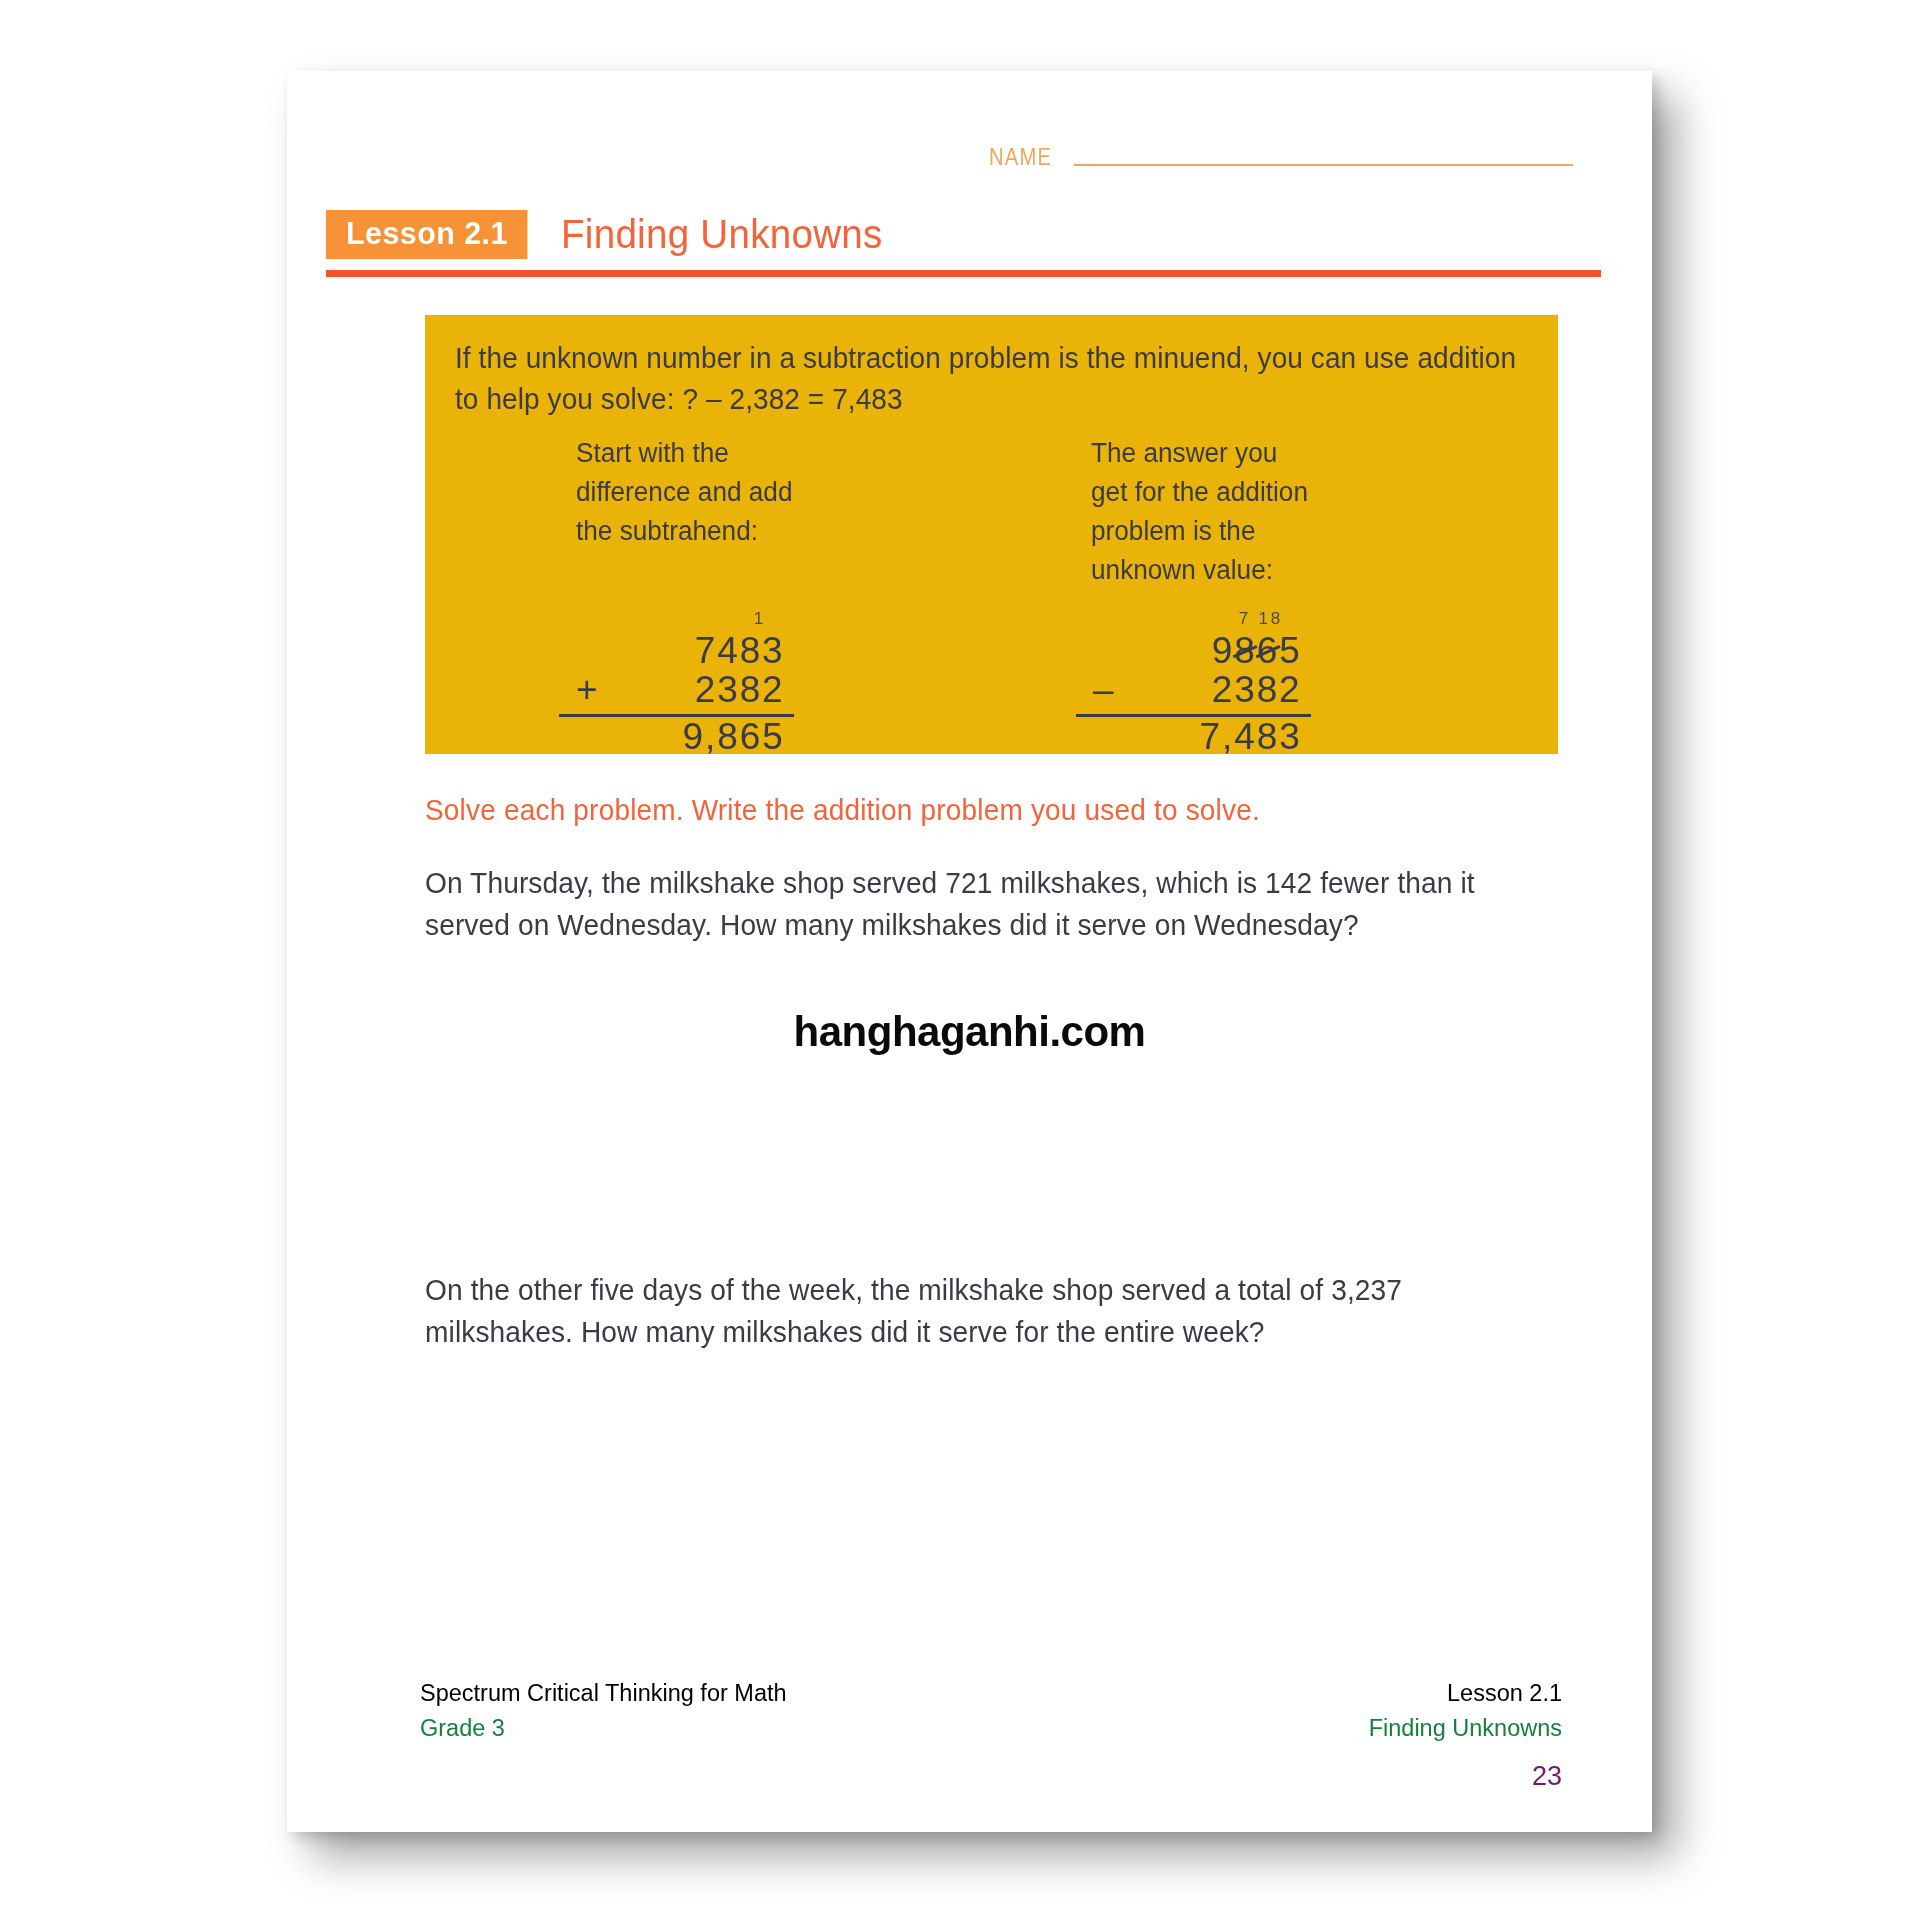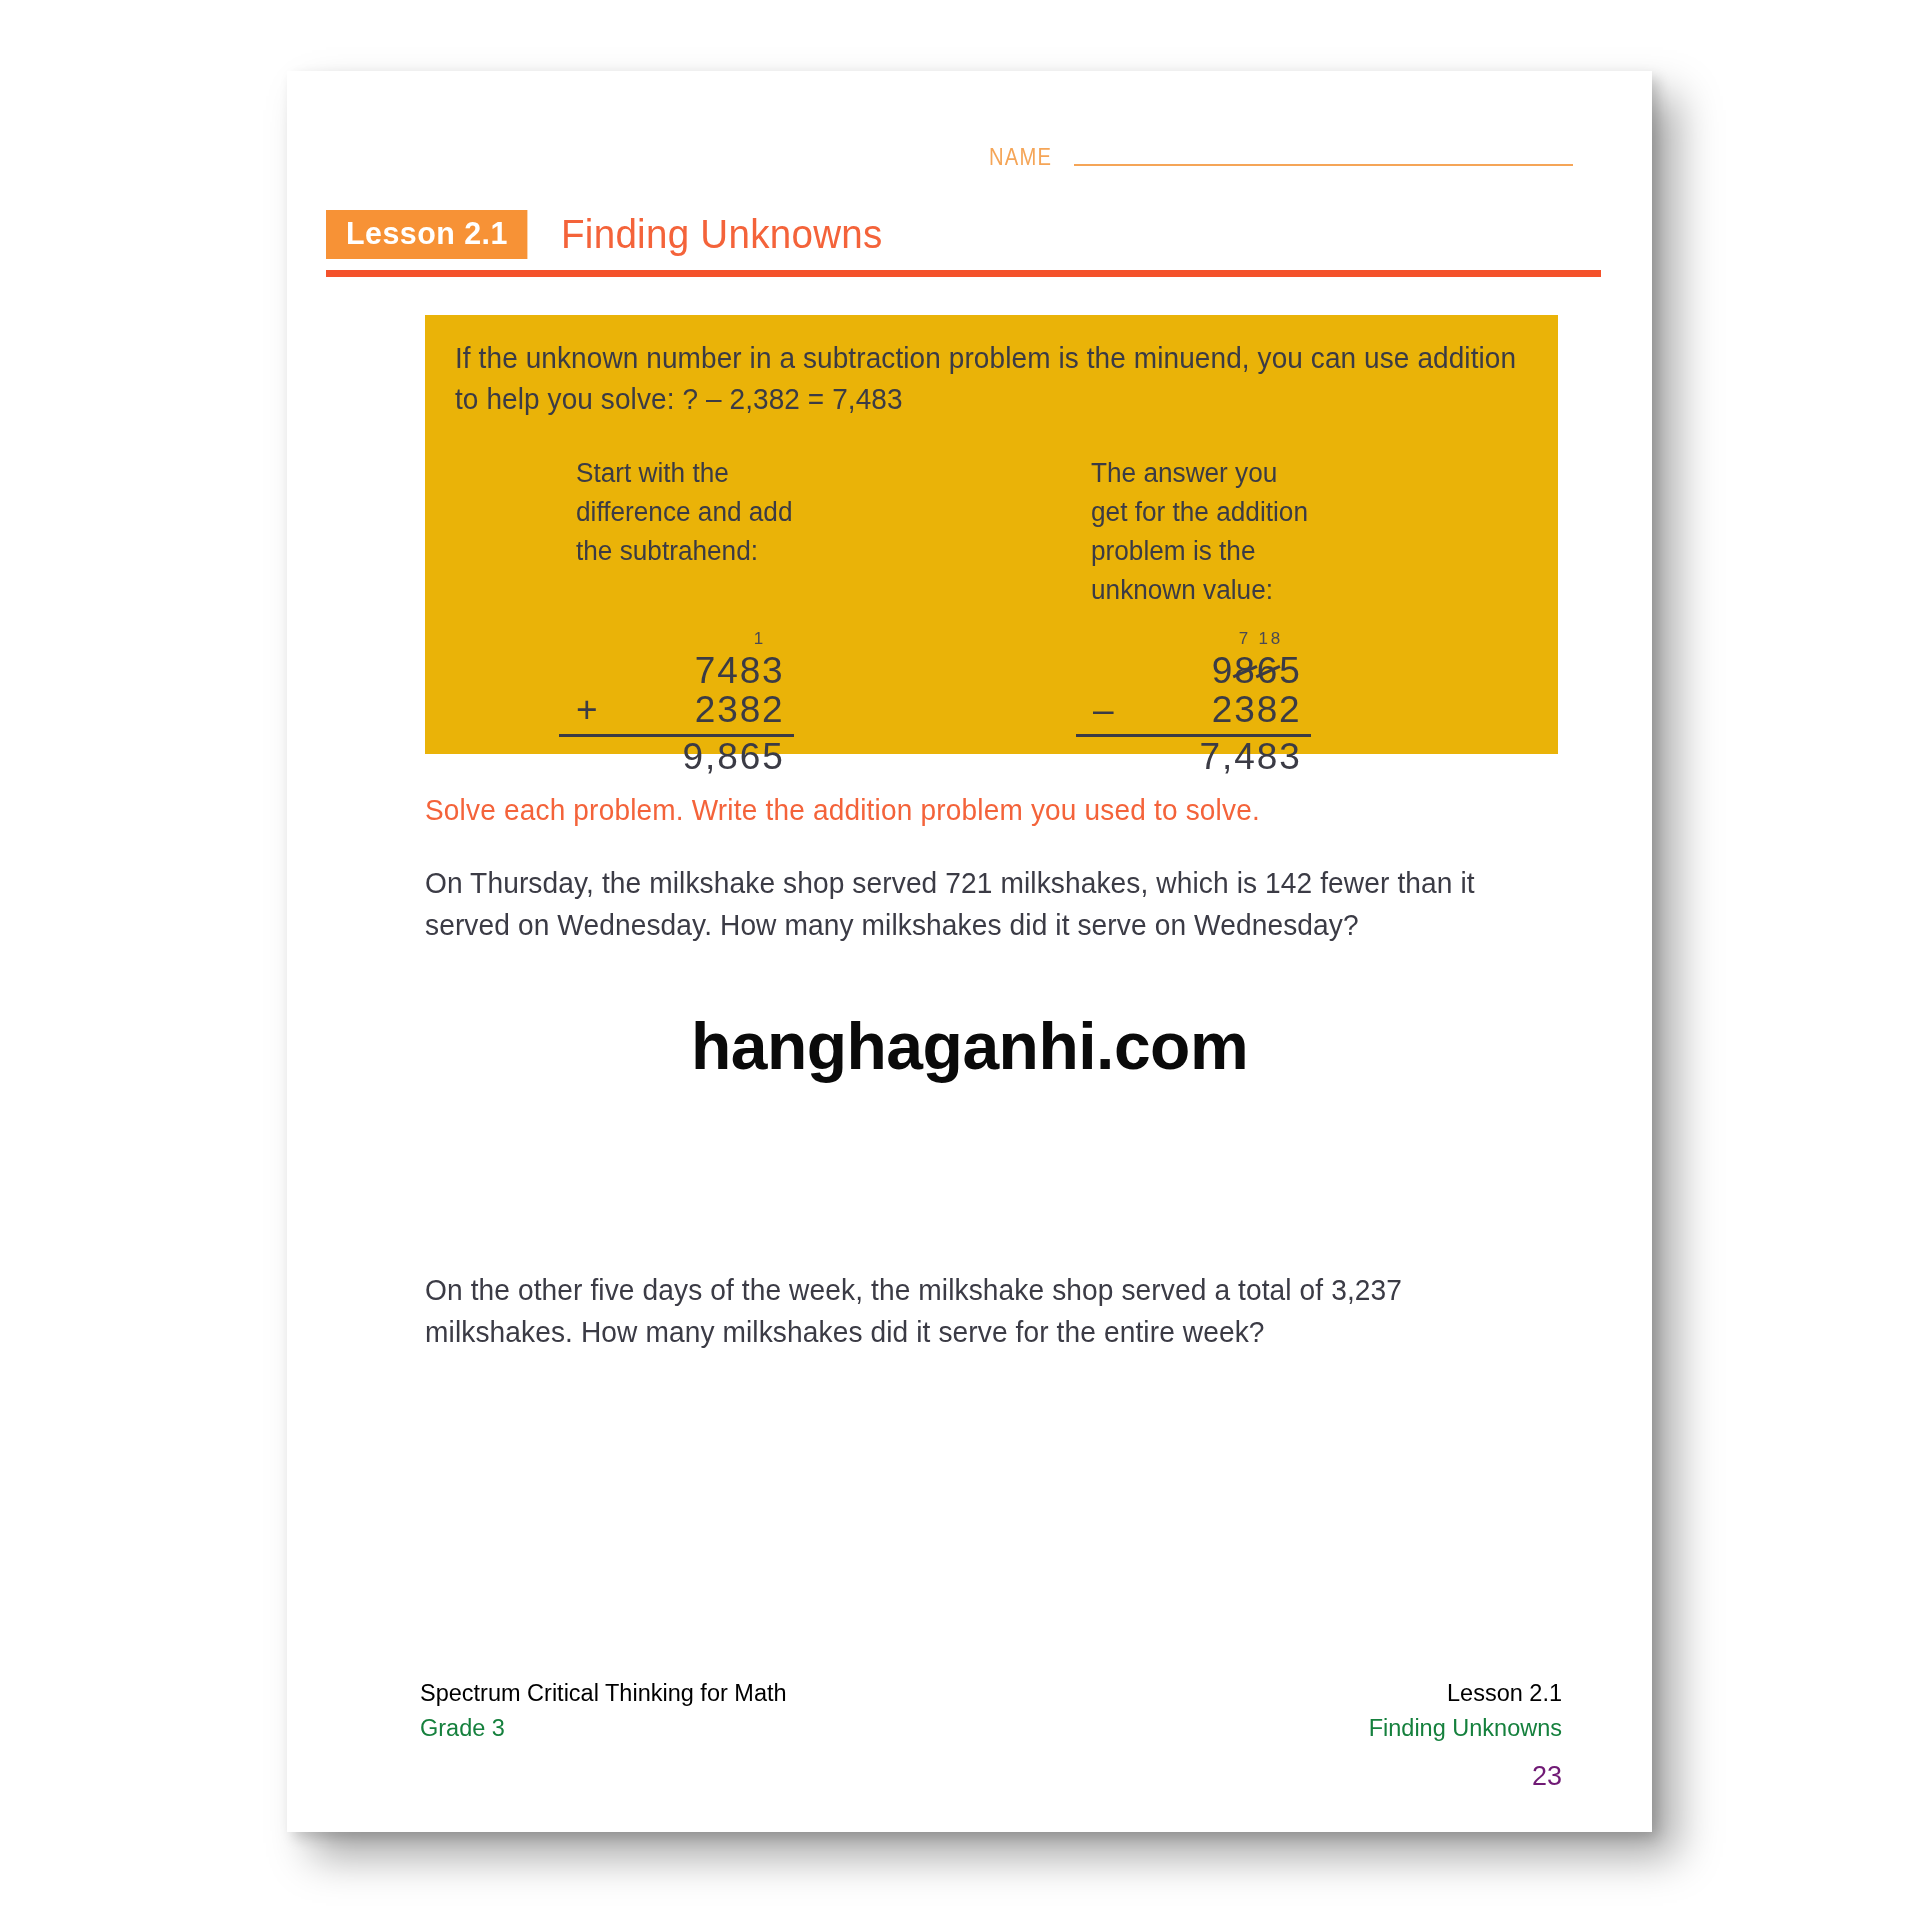--- a/index.html
+++ b/index.html
@@ -115,21 +115,21 @@
     font-size: 29px;
     line-height: 1.42;
     letter-spacing: 0.1px;
     transform: scaleX(0.965);
     transform-origin: left top;
     width: 103%;
   }
 
   .explain-cols {
     display: flex;
-    margin-top: 34px;
+    margin-top: 14px;
     padding-left: 121px;
     gap: 292px;
   }
   .explain-col-text {
     color: #3b3b45;
     font-size: 27px;
     line-height: 1.45;
     white-space: pre-line;
     transform: scaleX(0.97);
     transform-origin: left top;
@@ -220,21 +220,21 @@
   #problem-1 { top: 791px; }
   #problem-2 { top: 1198px; }
 
   
   .watermark {
     position: absolute;
     left: 0;
     top: 937px;
     width: 100%;
     text-align: center;
-    font-size: 66px;
+    font-size: 42px;
     font-weight: 600;
     color: #0a0a0a;
     letter-spacing: -0.5px;
   }
 
   
   .footer {
     position: absolute;
     left: 133px;
     right: 0px;

